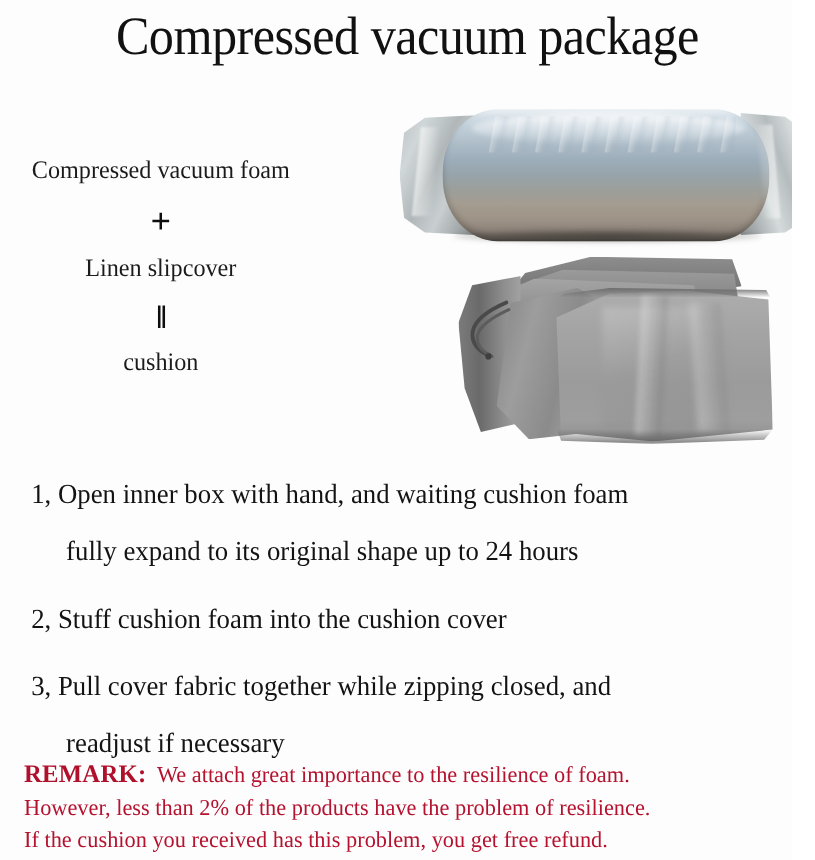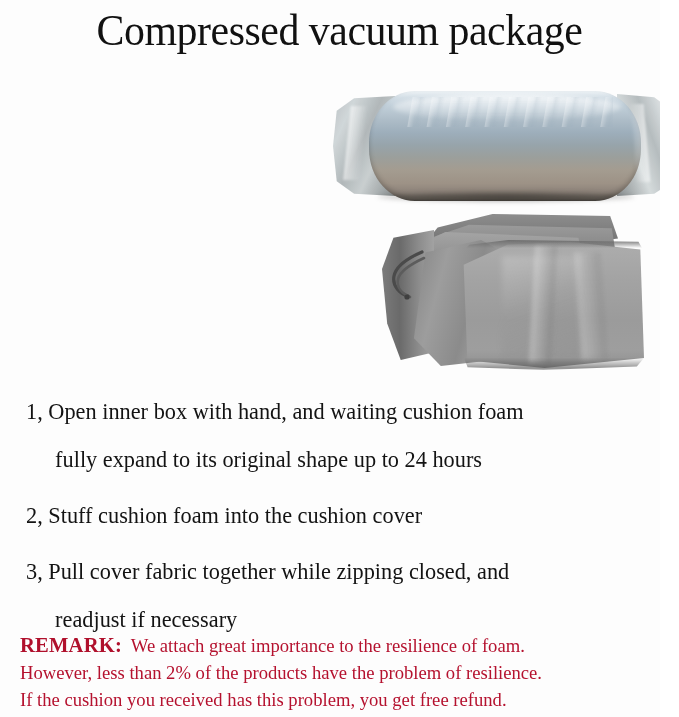--- a/index.html
+++ b/index.html
@@ -320,20 +320,29 @@
     padding-left: 9px;
   }
 </style>
 </head>
 <body>
 
 <div id="page">
 
   <div class="title">Compressed vacuum package</div>
 
+  <div class="formula">
+    <div class="formula-line">Compressed vacuum foam</div>
+    <div class="sp-a"></div>
+    <div class="formula-op">+</div>
+    <div class="formula-line">Linen slipcover</div>
+    <div class="sp-b"></div>
+    <div class="formula-op eq">‖</div>
+    <div class="formula-line">cushion</div>
+  </div>
 
   <div class="roll-wrap">
     <div class="roll-cap-left"></div>
     <div class="roll-cap-right"></div>
     <div class="roll-body"></div>
     <div class="roll-gloss"></div>
     <div class="roll-streaks"></div>
     <div class="roll-cap-left-fold"></div>
     <div class="roll-cap-right-fold"></div>
     <div class="roll-shadow"></div>

